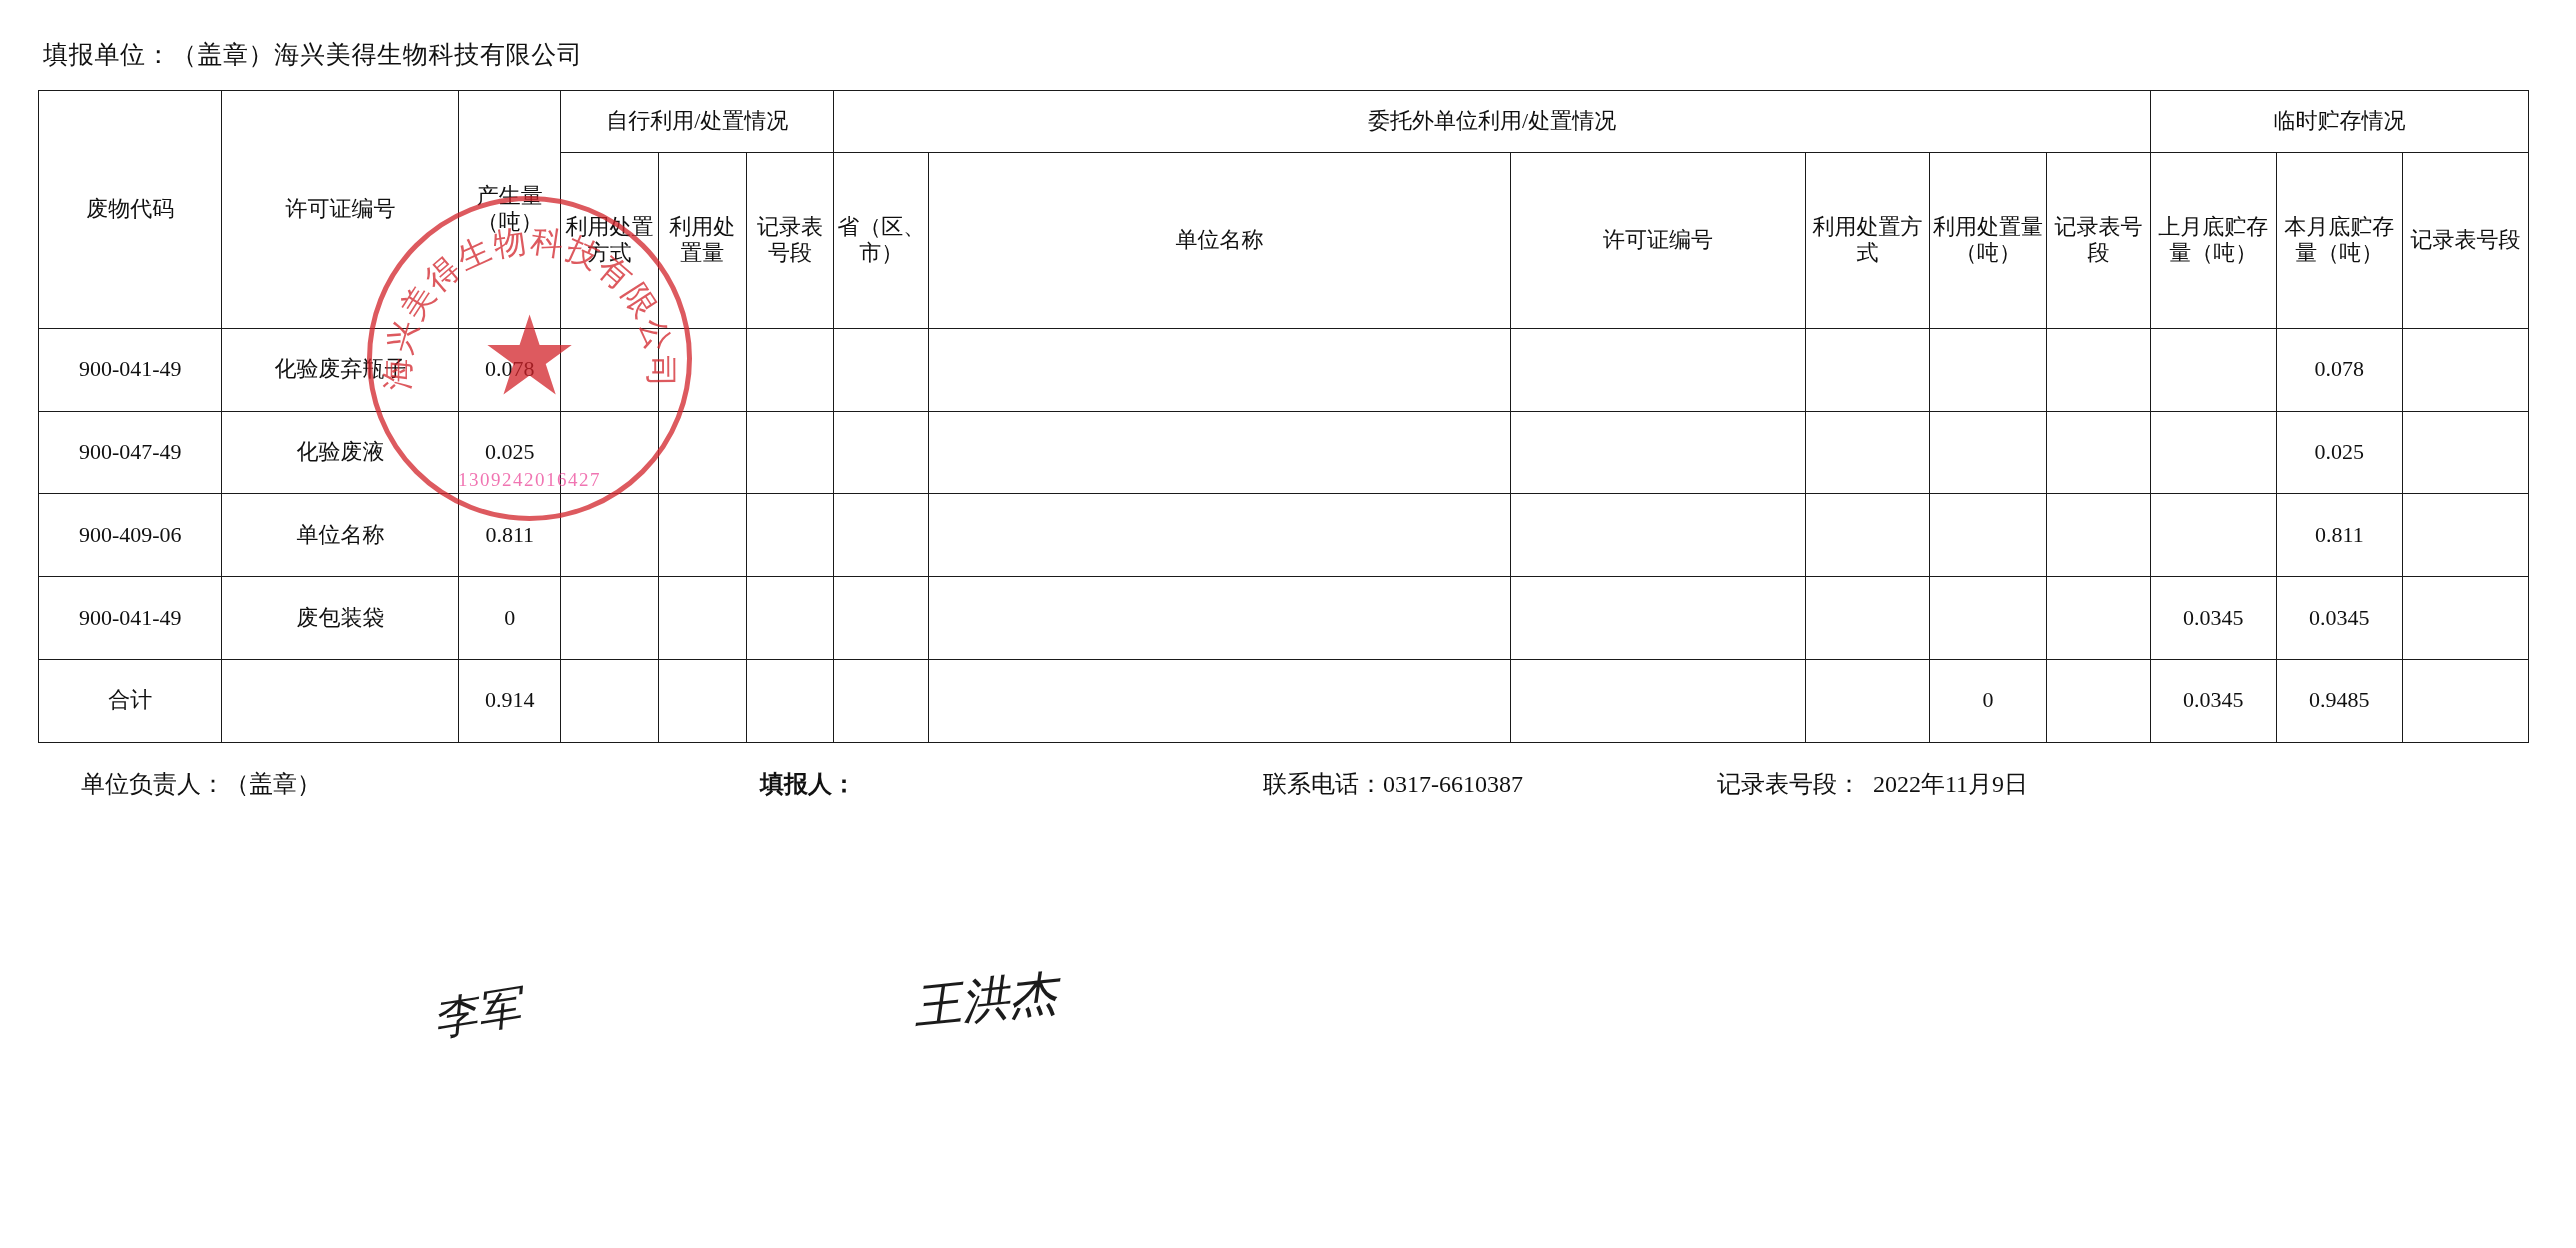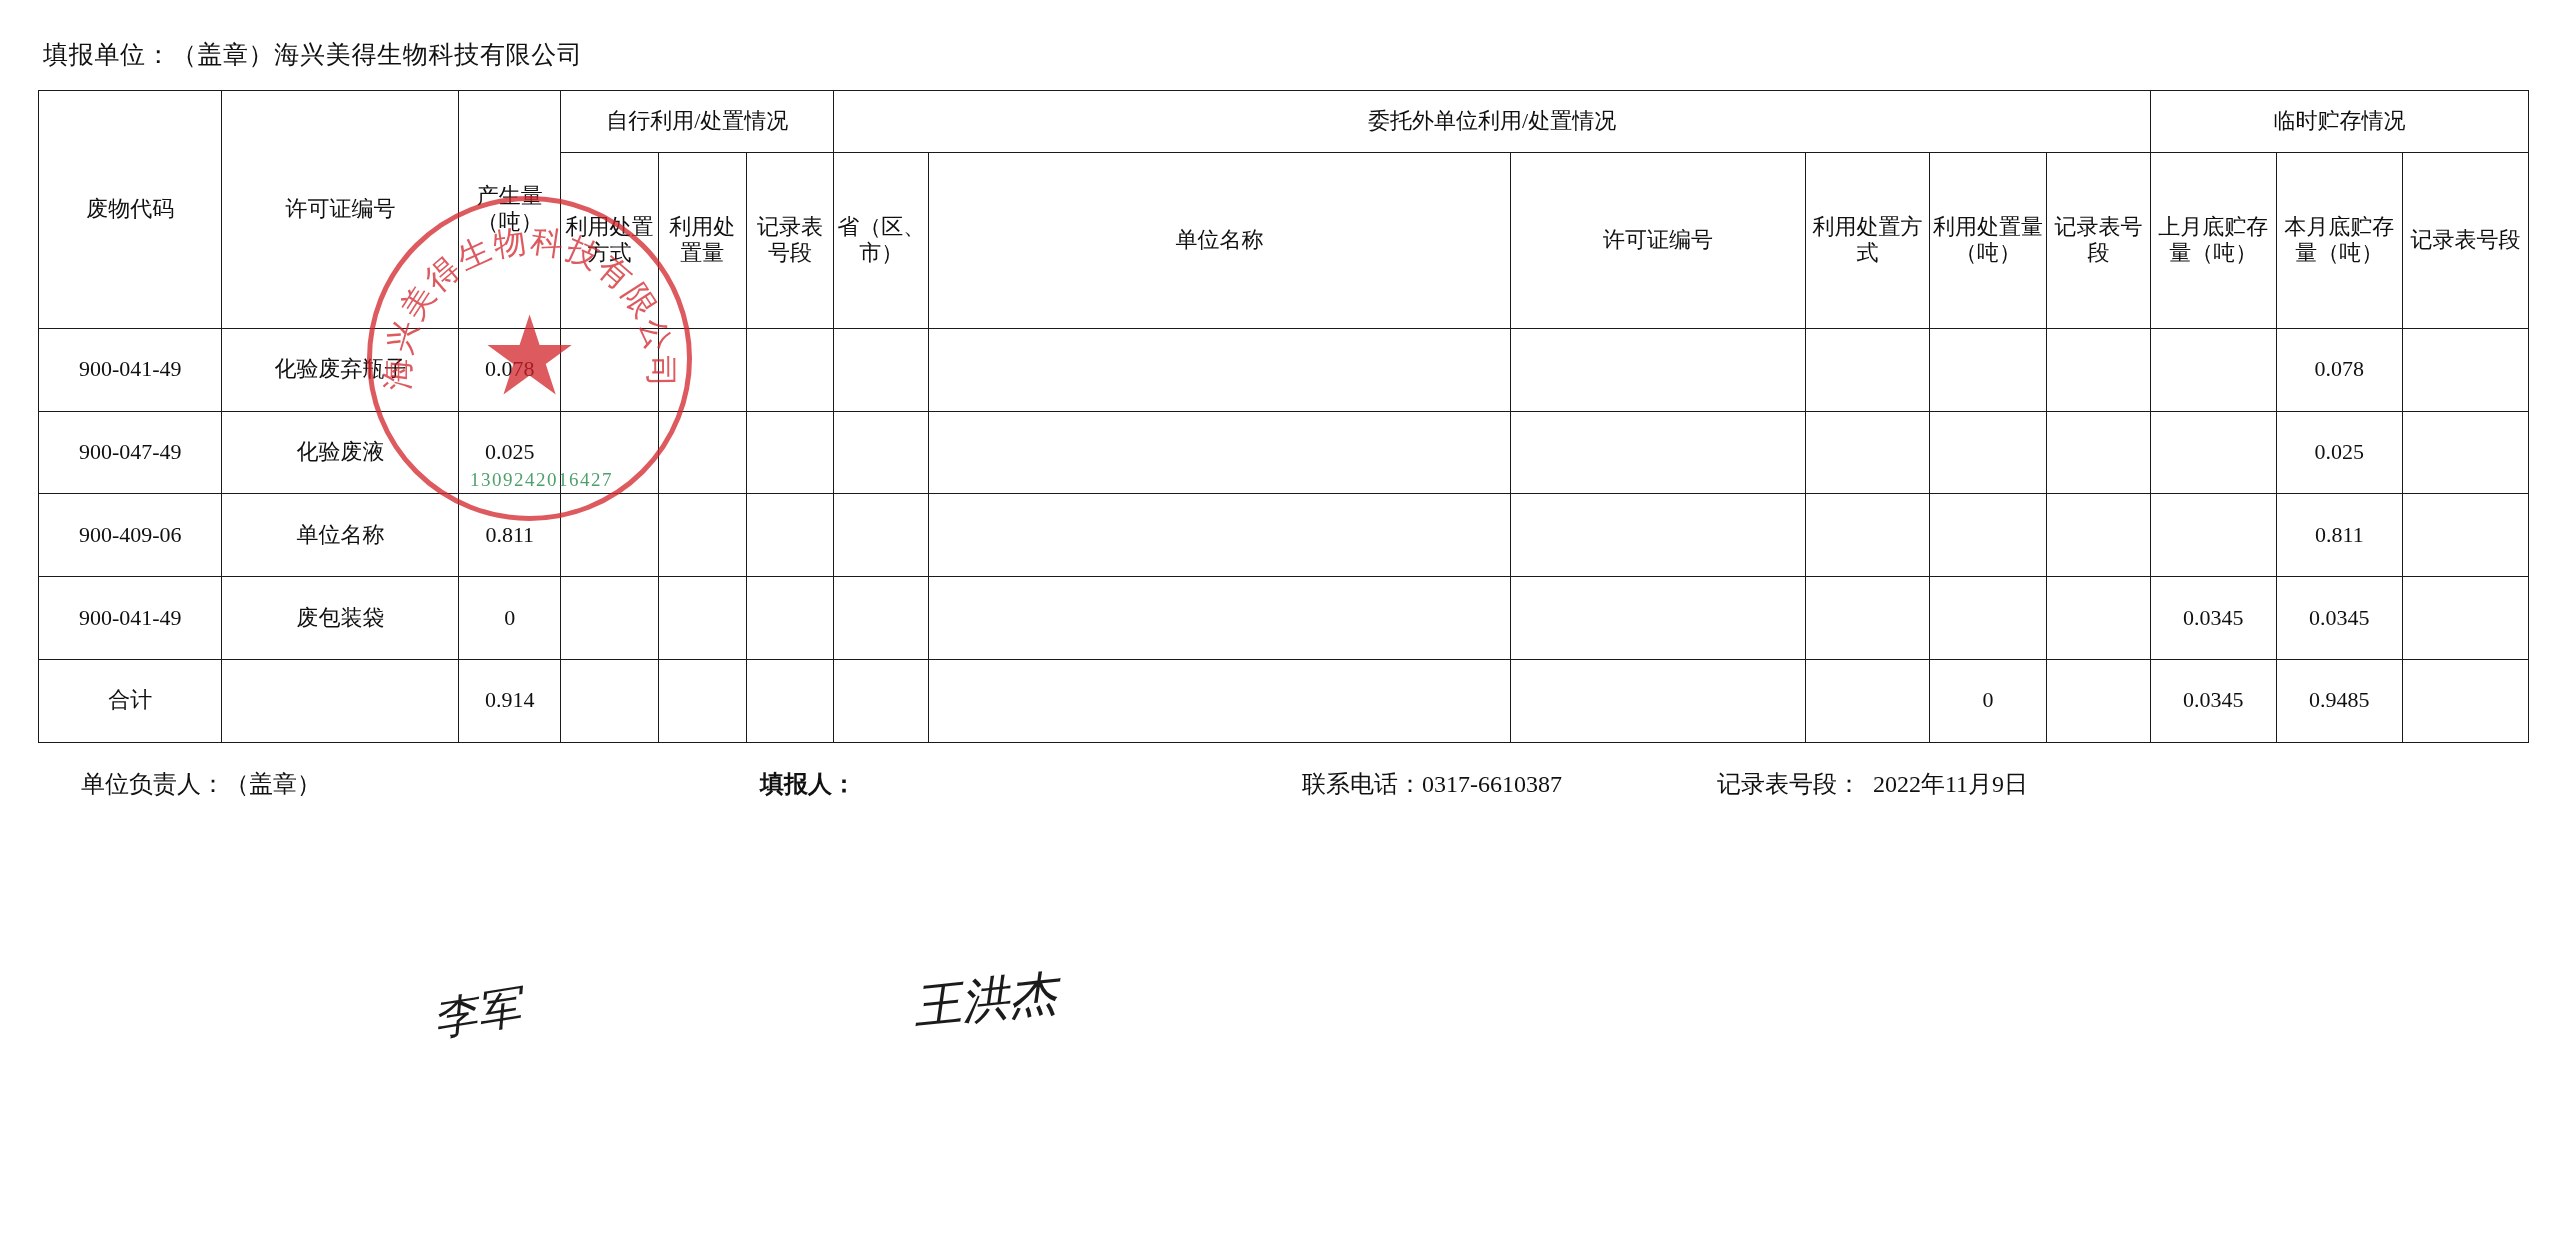--- a/index.html
+++ b/index.html
@@ -60,21 +60,21 @@
   .footer-line {
     margin-top: 25px;
     margin-left: 81px;
     font-size: 24px;
     position: relative;
     height: 44px;
   }
   .footer-line span.seg { position: absolute; white-space: nowrap; }
   .f1 { left: 0; }
   .f2 { left: 679px; font-weight: bold; }
-  .f3 { left: 1221px; }
+  .f3 { left: 1182px; }
   .f4 { left: 1636px; }
 
   
   .stamp {
     position: absolute;
     left: 367px;
     top: 158px;
     width: 315px;
     height: 315px;
     border: 5.1px solid #d2232a;
@@ -98,25 +98,25 @@
   }
   .stamp .arc-text svg { width: 100%; height: 100%; }
   .stamp .arc-text text {
     fill: #d2232a;
     font-size: 44px;
     font-family: "Liberation Serif", serif;
     letter-spacing: 3px;
   }
   .stamp .bottom-num {
     position: absolute;
-    left: 12px;
+    left: 0;
     bottom: 25px;
     width: 100%;
     text-align: center;
-    color: #15803d;
+    color: #ec4899;
     font-size: 19px;
     letter-spacing: 1.5px;
   }
 
   
   .sig {
     position: absolute;
     color: #1b1b1b;
     font-family: "DejaVu Serif", serif;
     font-style: italic;

